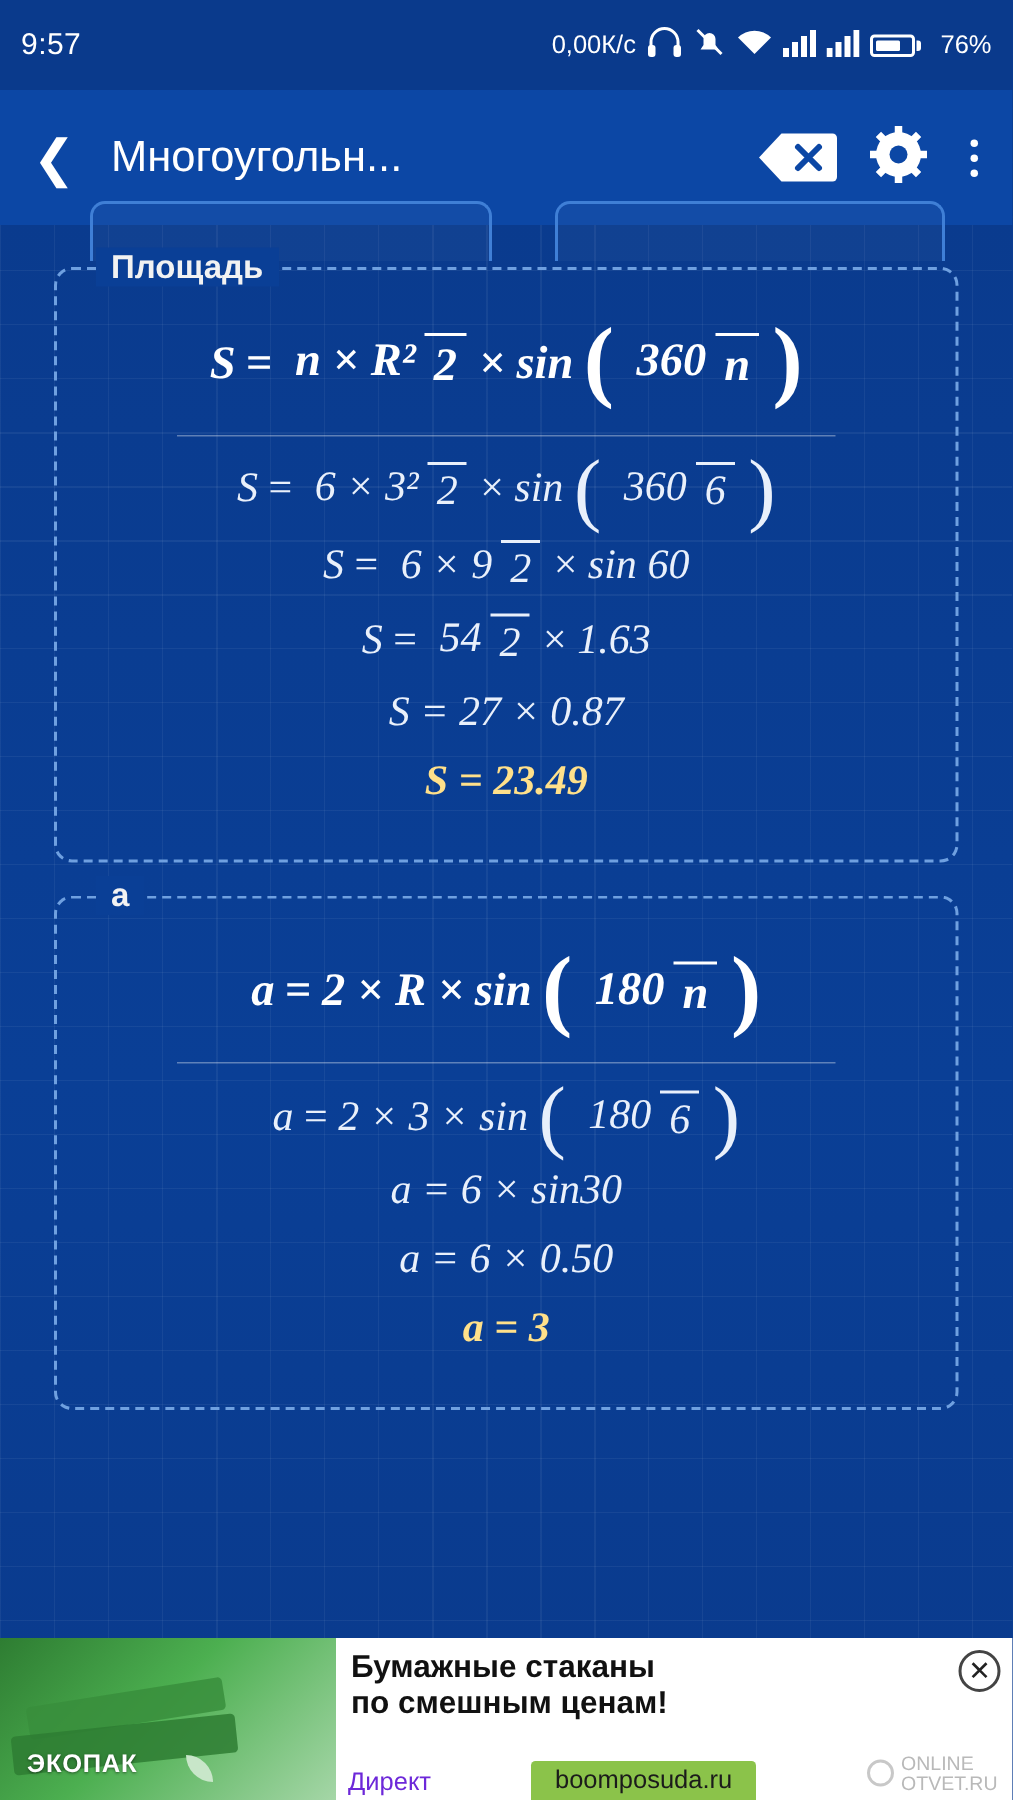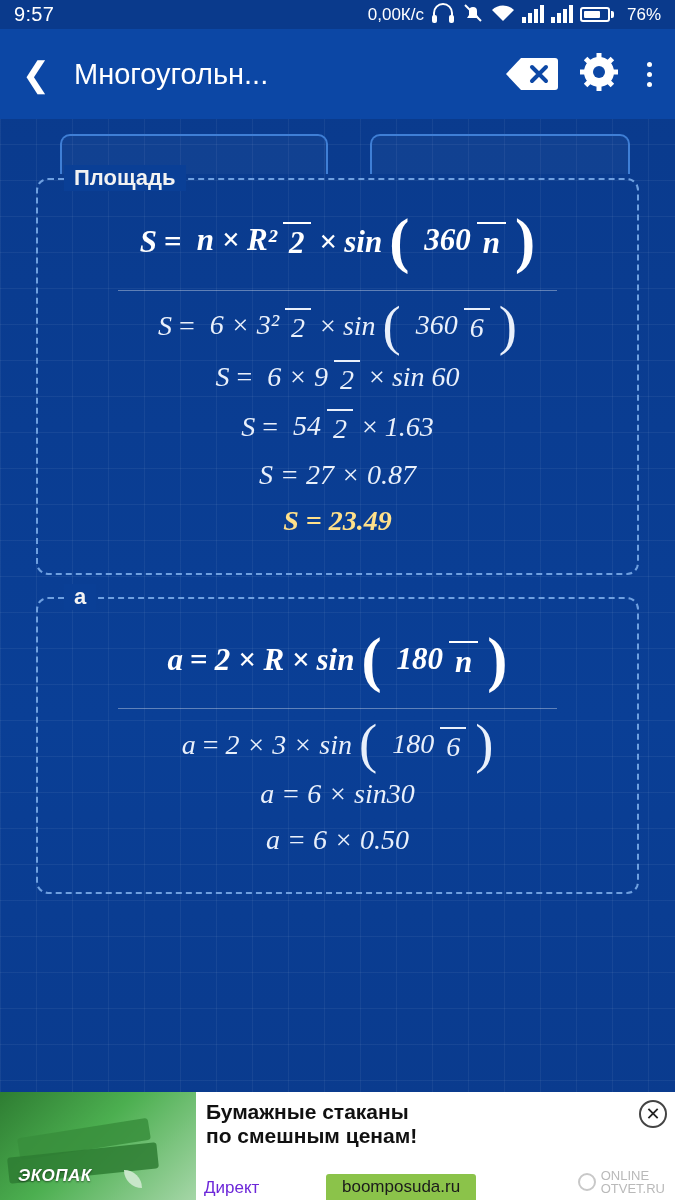--- a/index.html
+++ b/index.html
@@ -13,21 +13,21 @@
     position: relative;
     width: 675px; height: 1200px;
     background:
       repeating-linear-gradient(to right, rgba(255,255,255,0.055) 0 1px, transparent 1px 36px),
       repeating-linear-gradient(to bottom, rgba(255,255,255,0.055) 0 1px, transparent 1px 36px),
       linear-gradient(180deg, #0a3a8c 0%, #0a3f96 60%, #0a3a8c 100%);
   }
 
   
   .statusbar {
-    height: 29px;
+    height: 60px;
     background: #0a3a8c;
     display: flex; align-items: center;
     padding: 0 14px;
     color: #ffffff;
     font-size: 19px;
   }
   .statusbar .clock { font-size: 20px; letter-spacing: .3px; }
   .statusbar .spacer { flex: 1; }
   .statusbar .sb-right { display: flex; align-items: center; gap: 7px; }
   .sb-text { font-size: 17px; }
@@ -161,24 +161,23 @@
 
   
   .ad {
     position: absolute; left: 0; right: 0; bottom: 0;
     height: 108px;
     background: #ffffff;
     display: flex;
     overflow: hidden;
   }
   .ad-left {
-    width: 196px; height: 108px; position: relative;
+    width: 224px; height: 108px; position: relative;
     background: linear-gradient(135deg,#2e7d32 0%, #4caf50 45%, #a5d6a7 100%);
     overflow: hidden;
-    font-style: italic;
   }
   .ad-left .stick {
     position: absolute; background: #1b5e20; opacity: .85;
     border-radius: 3px;
   }
   .ad-left .s1 { left: 8px; top: 58px; width: 150px; height: 26px; transform: rotate(-6deg); background:#2e7d32; }
   .ad-left .s2 { left: 18px; top: 36px; width: 132px; height: 22px; transform: rotate(-9deg); background:#388e3c; }
   .ad-left .brand {
     position: absolute; left: 18px; bottom: 14px;
     color: #fff; font-size: 17px; font-weight: bold; letter-spacing: .5px;
@@ -427,20 +426,23 @@
             <span class="paren">)</span>
           </span>
         </div>
 
         <div class="step">
           <span class="math m28">a = 6 × sin30</span>
         </div>
         <div class="step">
           <span class="math m28">a = 6 × 0.50</span>
         </div>
+        <div class="step">
+          <span class="math m28 result">a = 3</span>
+        </div>
       </div>
     </div>
 
   </div>
 
   <div class="ad">
     <div class="ad-left">
       <div class="stick s2"></div>
       <div class="stick s1"></div>
       <div class="leaf"></div>

